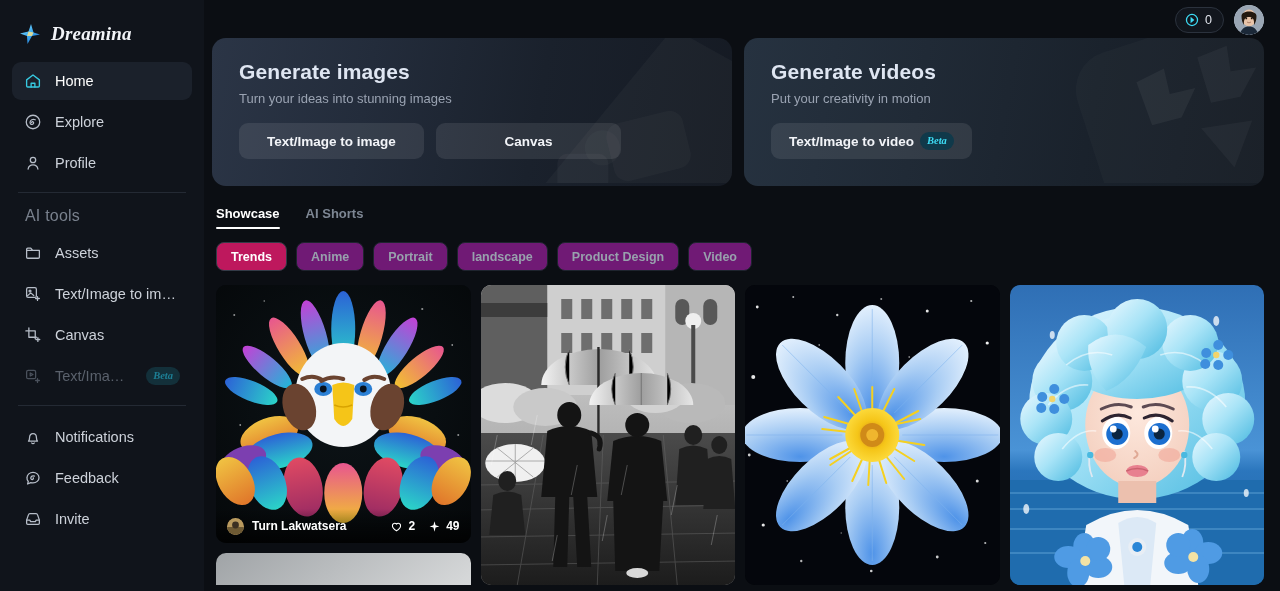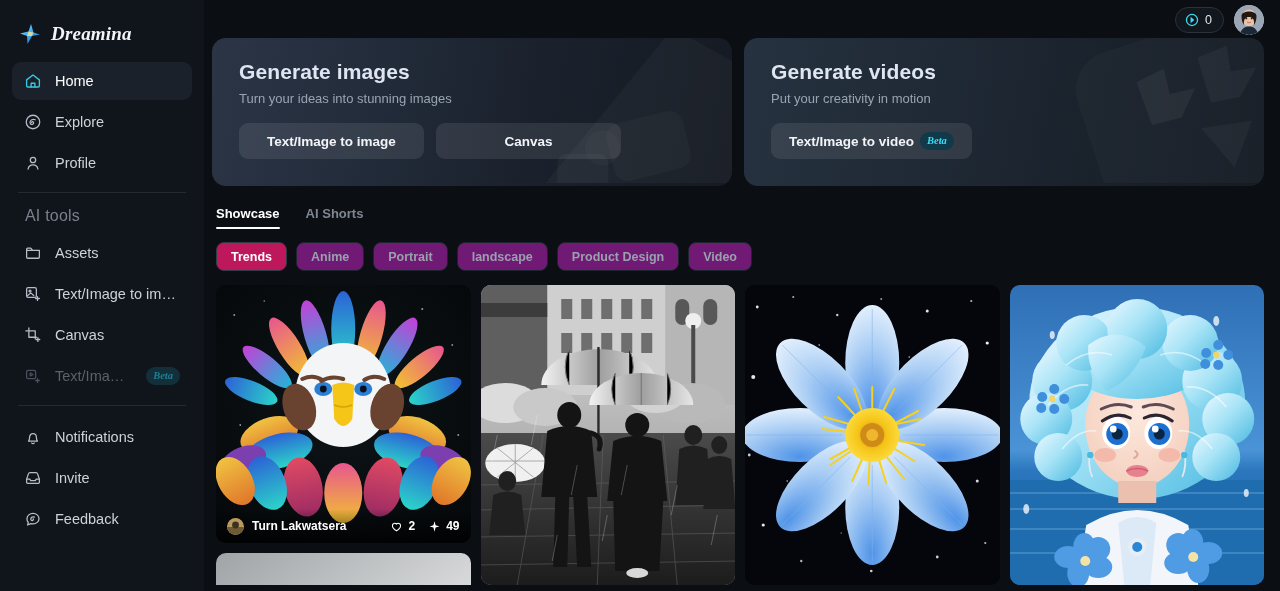--- a/index.html
+++ b/index.html
@@ -268,32 +268,32 @@
       <div class="nav-item">
         <svg class="ico" viewBox="0 0 24 24" fill="none" stroke="currentColor" stroke-width="1.7" stroke-linecap="round" stroke-linejoin="round">
           <path d="M6 17.5c1.1-1.2 1.4-2.3 1.4-4.6 0-3.2 1.7-5.4 4.6-5.4s4.6 2.2 4.6 5.4c0 2.3.3 3.4 1.4 4.6z"></path>
           <path d="M10.3 20a2 2 0 0 0 3.4 0"></path>
         </svg>
         <span class="nav-label">Notifications</span>
       </div>
 
       <div class="nav-item">
         <svg class="ico" viewBox="0 0 24 24" fill="none" stroke="currentColor" stroke-width="1.7" stroke-linecap="round" stroke-linejoin="round">
+          <path d="M4 11.5c0-4 3.6-7 8-7s8 3 8 7-3.6 7-8 7c-1 0-2-.1-2.9-.4L4.8 20l.9-3.3A6.7 6.7 0 0 1 4 11.5z"></path>
+          <path d="M14 9.5c-2.6-1-4.7.2-4.9 2.3-.2 1.5.9 2.4 2.1 2.2 1.2-.2 1.7-1.5 1.1-2.3"></path>
+        </svg>
+        <span class="nav-label">Feedback</span>
+      </div>
+
+      <div class="nav-item">
+        <svg class="ico" viewBox="0 0 24 24" fill="none" stroke="currentColor" stroke-width="1.7" stroke-linecap="round" stroke-linejoin="round">
           <path d="M3.5 13.5 6 6.2A2 2 0 0 1 7.9 4.8h8.2A2 2 0 0 1 18 6.2l2.5 7.3v4.2a1.5 1.5 0 0 1-1.5 1.5H5a1.5 1.5 0 0 1-1.5-1.5z"></path>
           <path d="M3.5 13.5h4.2l1.2 2h6.2l1.2-2h4.2"></path>
         </svg>
         <span class="nav-label">Invite</span>
-      </div>
-
-      <div class="nav-item">
-        <svg class="ico" viewBox="0 0 24 24" fill="none" stroke="currentColor" stroke-width="1.7" stroke-linecap="round" stroke-linejoin="round">
-          <path d="M4 11.5c0-4 3.6-7 8-7s8 3 8 7-3.6 7-8 7c-1 0-2-.1-2.9-.4L4.8 20l.9-3.3A6.7 6.7 0 0 1 4 11.5z"></path>
-          <path d="M14 9.5c-2.6-1-4.7.2-4.9 2.3-.2 1.5.9 2.4 2.1 2.2 1.2-.2 1.7-1.5 1.1-2.3"></path>
-        </svg>
-        <span class="nav-label">Feedback</span>
       </div>
     </nav>
   </aside>
 
   <main class="main">
 
     <div class="topbar">
       <div class="credits">
         <svg class="credit-ico" viewBox="0 0 24 24">
           <circle cx="12" cy="12" r="9.5" fill="none" stroke="#3ddcf5" stroke-width="2.2"></circle>

